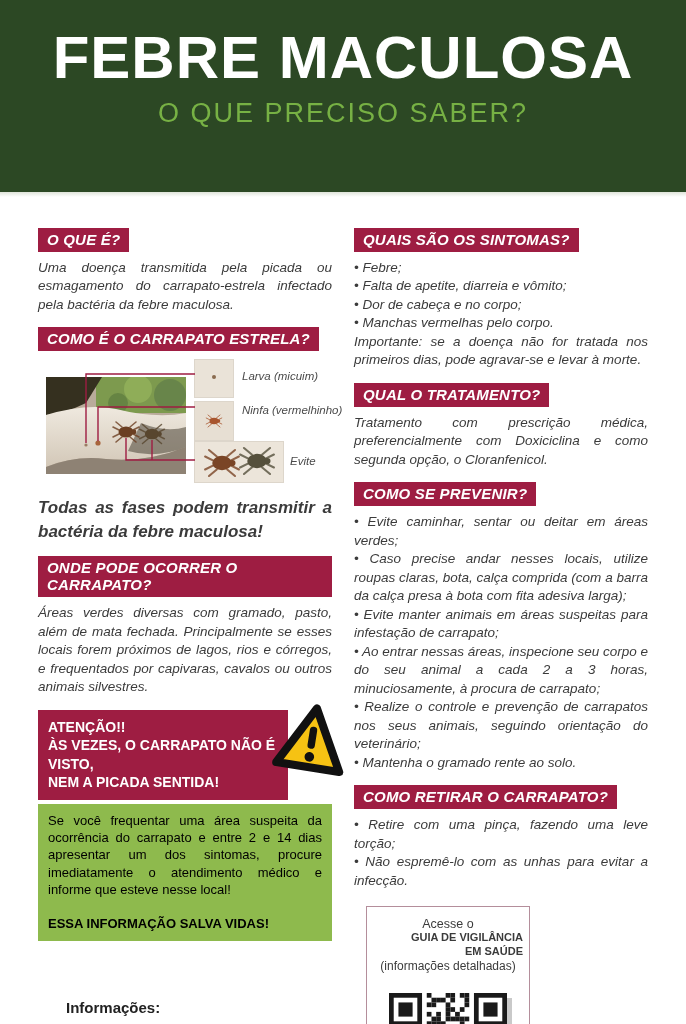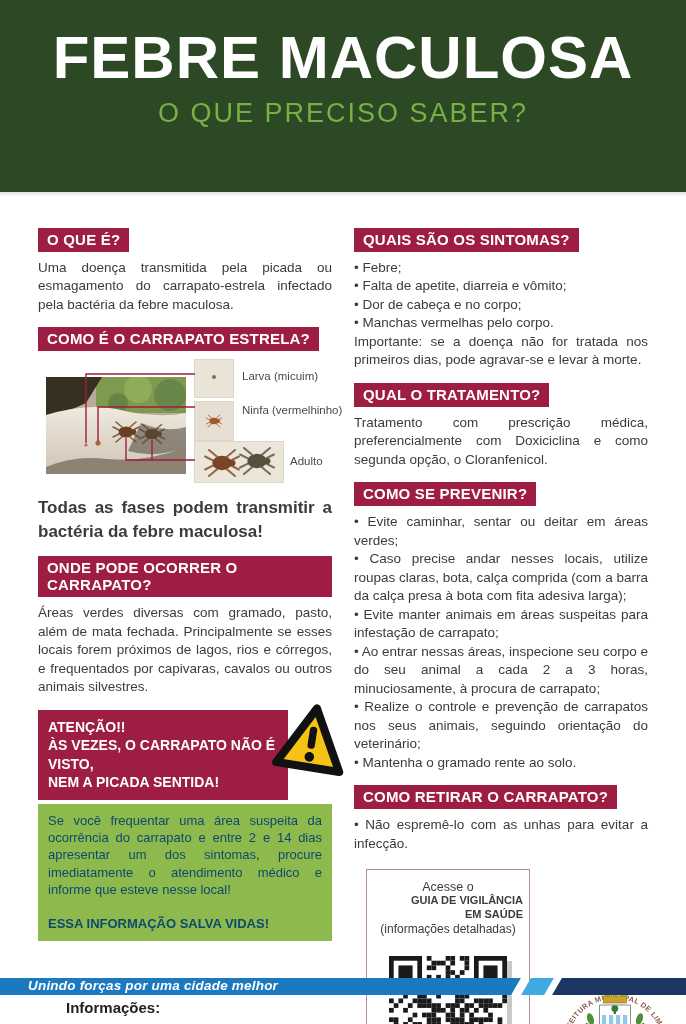--- a/index.html
+++ b/index.html
@@ -18,21 +18,21 @@
   .hero h1{color:#fff;font-size:60px;font-weight:bold;letter-spacing:1px;line-height:1;}
   .hero-sub{margin-top:10px;color:var(--accent_green);font-size:27px;letter-spacing:2px;font-weight:400;}
   .hero-strip{height:5px;background:linear-gradient(#dfe4da,#ffffff);}
 
   
   .content{display:flex;gap:22px;padding:31px 38px 0;}
   .col{width:294px;flex:0 0 294px;position:relative;}
 
   .bar{display:inline-block;background:var(--maroon);color:#fff;font-weight:bold;
        font-size:15px;padding:3px 9px 4px;letter-spacing:.2px;margin-bottom:7px;}
-  .sec{margin-bottom:13px;}
+  .sec{margin-bottom:13px;font-style:italic;}
   p.body{font-size:13.5px;line-height:1.37;color:#3b3b3b;}
   .just{text-align:justify;}
   p.bullet{font-size:13.5px;line-height:1.37;text-align:justify;}
   p.bullet::before{content:"\2022  ";}
   .bold-note{font-size:17px;font-weight:bold;line-height:1.38;text-align:justify;margin-top:3px;}
 
   
   .fig{position:relative;height:130px;margin:2px 0 6px;}
   .fig-photo{position:absolute;left:8px;top:17px;width:140px;height:97px;}
   .inset{position:absolute;box-shadow:0 0 0 1px #ddd6cb;}
@@ -44,21 +44,21 @@
   .lbl-ninfa{left:204px;top:44px;}
   .lbl-adulto{left:252px;top:95px;}
   .fig-lines{position:absolute;left:0;top:0;width:294px;height:130px;pointer-events:none;}
 
   
   .warn{position:relative;margin:4px 0 0;}
   .warn-box{width:250px;min-height:62px;background:var(--maroon);color:#fff;
             font-weight:bold;font-size:14px;line-height:1.32;padding:8px 10px;}
   .warn-tri{position:absolute;left:237px;top:-9px;width:74px;height:78px;transform:rotate(9deg);}
 
-  .greenbox{background:var(--box_green);color:#0c4a6e;padding:8px 10px 9px;margin-top:4px;}
+  .greenbox{background:var(--box_green);color:#000000;padding:8px 10px 9px;margin-top:4px;}
   .greenbox p{font-size:13px;line-height:1.33;}
   .gb-em{font-weight:bold;font-size:14.5px;margin-top:17px;}
 
   
   .info{margin-top:56px;font-size:15px;line-height:1.42;color:#222;}
   .info .b{font-weight:bold;margin-left:28px;}
 
   
   .qr-row{position:relative;height:205px;margin-top:16px;}
   .qr-box{position:absolute;left:12px;top:0;width:164px;border:1px solid #b48e9b;
@@ -157,21 +157,21 @@
             <g fill="none" stroke="#9E1D42" stroke-width="1.4">
               <polyline points="48,83 48,14 157,14"></polyline>
               <polyline points="60,81 60,47 157,47"></polyline>
               <polyline points="88,78 88,100 157,100"></polyline>
               <polyline points="114,80 114,100"></polyline>
             </g>
           </svg>
 
           <span class="fig-label lbl-larva">Larva (micuim)</span>
           <span class="fig-label lbl-ninfa">Ninfa (vermelhinho)</span>
-          <span class="fig-label lbl-adulto">Adulto</span>
+          <span class="fig-label lbl-adulto">Evite</span>
         </div>
 
         <p class="bold-note">Todas as fases podem transmitir a bactéria da febre maculosa!</p>
       </div>
 
       <div class="sec">
         <span class="bar">ONDE PODE OCORRER O CARRAPATO?</span>
         <p class="body just">Áreas verdes diversas com gramado, pasto, além de mata fechada. Principalmente se esses locais forem próximos de lagos, rios e córregos, e frequentados por capivaras, cavalos ou outros animais silvestres.</p>
       </div>
 
@@ -222,20 +222,21 @@
         <p class="bullet">Evite caminhar, sentar ou deitar em áreas verdes;</p>
         <p class="bullet">Caso precise andar nesses locais, utilize roupas claras, bota, calça comprida (com a barra da calça presa à bota com fita adesiva larga);</p>
         <p class="bullet">Evite manter animais em áreas suspeitas para infestação de carrapato;</p>
         <p class="bullet">Ao entrar nessas áreas, inspecione seu corpo e do seu animal a cada 2 a 3 horas, minuciosamente, à procura de carrapato;</p>
         <p class="bullet">Realize o controle e prevenção de carrapatos nos seus animais, seguindo orientação do veterinário;</p>
         <p class="bullet">Mantenha o gramado rente ao solo.</p>
       </div>
 
       <div class="sec">
         <span class="bar">COMO RETIRAR O CARRAPATO?</span>
+        <p class="bullet">Retire com uma pinça, fazendo uma leve torção;</p>
         <p class="bullet">Não espremê-lo com as unhas para evitar a infecção.</p>
       </div>
 
       <div class="qr-row">
         <div class="qr-box">
           <div class="qr-l1">Acesse o</div>
           <div class="qr-l2">GUIA DE VIGILÂNCIA</div>
           <div class="qr-l2">EM SAÚDE</div>
           <div class="qr-l4">(informações detalhadas)</div>
           <svg id="qr-svg" class="qr-img" viewBox="0 0 125 125">
@@ -503,20 +504,14 @@
             </g>
             <path d="M40,77 q22.5,9 45,0 l2.5,7 q-25,9 -50,0 z" fill="#c62828" stroke="#8e1f1f" stroke-width=".6"></path>
           </g>
           <text class="seal-bottom" x="62.5" y="103" text-anchor="middle">ESTADO DE SÃO PAULO - BRASIL</text>
         </svg>
       </div>
 
     </section>
   </main>
 
-  <footer class="bottombar">
-    <div class="seg seg-main"></div>
-    <div class="seg seg-light"></div>
-    <div class="seg seg-dark"></div>
-    <div class="slogan">Unindo forças por uma cidade melhor</div>
-  </footer>
 
 </div>
 
 </body></html>

